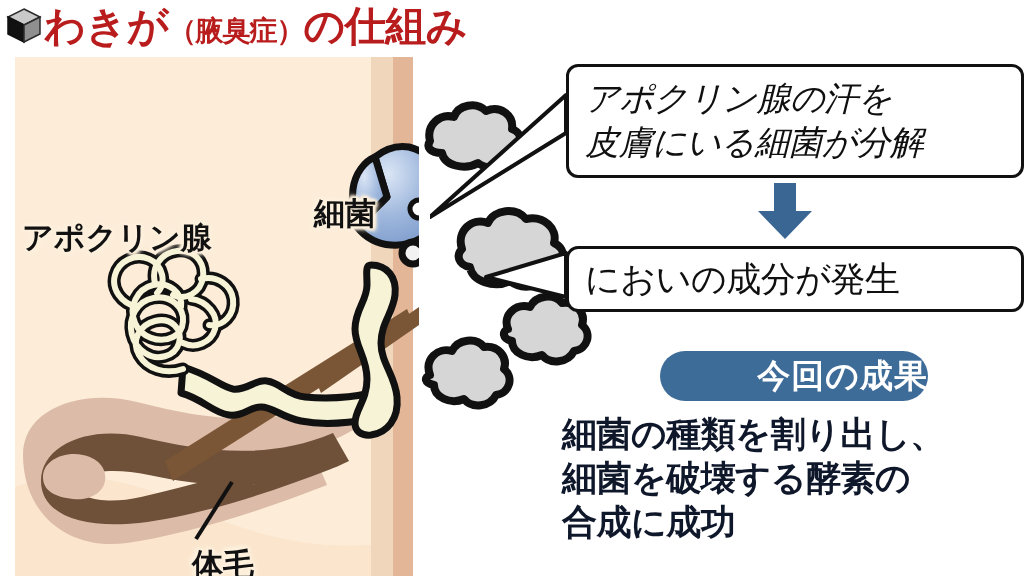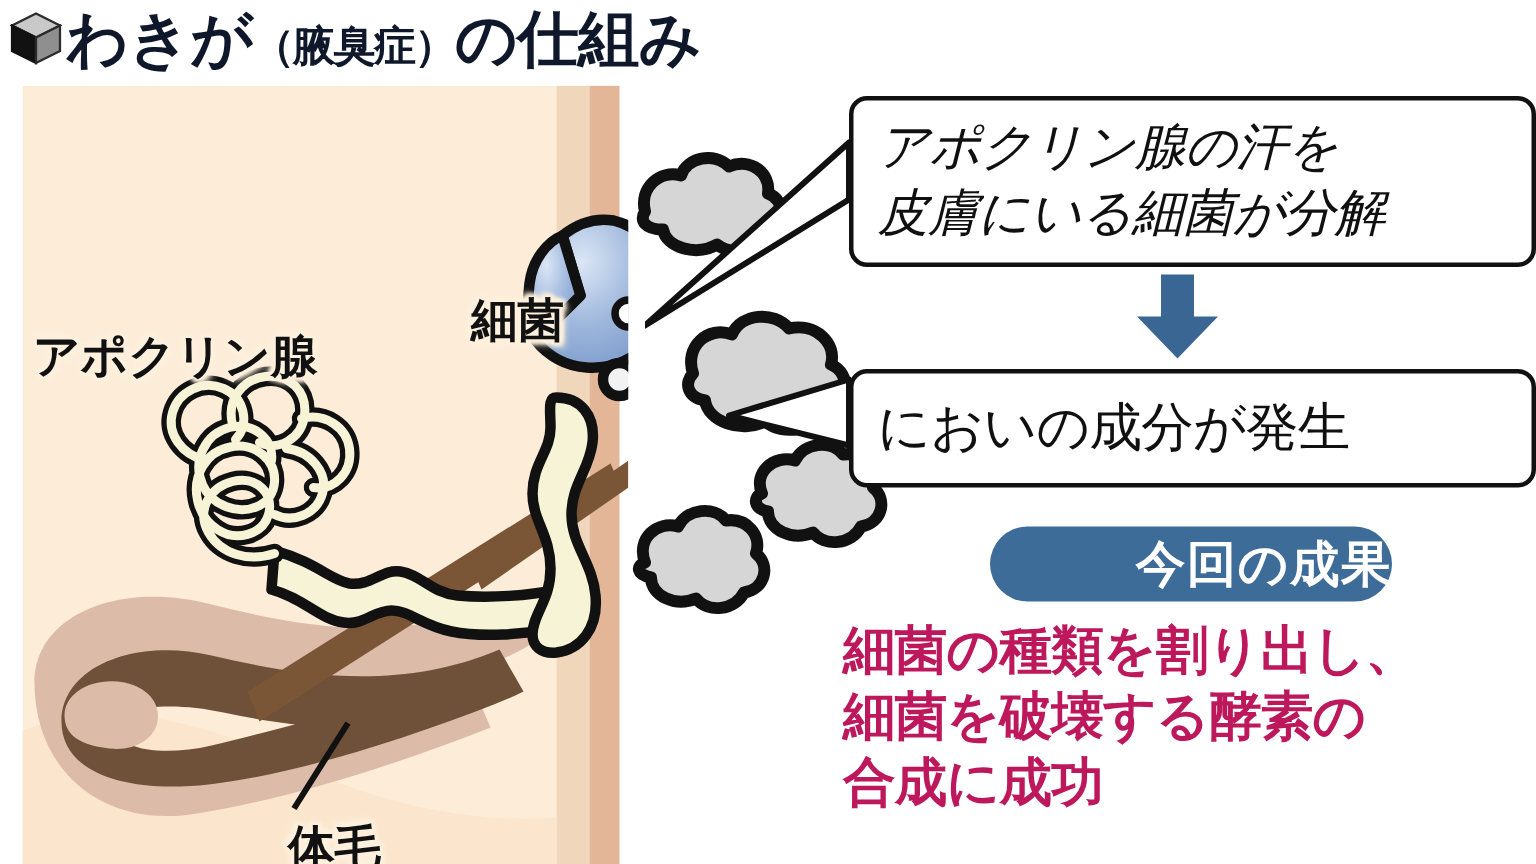--- a/index.html
+++ b/index.html
@@ -38,21 +38,21 @@
     height: 38px;
   }
   #title-text {
     position: absolute;
     left: 44px;
     top: 0px;
     height: 54px;
     line-height: 52px;
     font-size: 41px;
     font-weight: bold;
-    color: #0f172a;
+    color: #b91c1c;
     letter-spacing: -0.5px;
     white-space: nowrap;
   }
   #title-text .sub {
     font-size: 28px;
     font-weight: bold;
     letter-spacing: -1px;
   }
 
   
@@ -104,21 +104,21 @@
     left: 10px;
     top: 7px;
     width: 458px;
     height: 114px;
     font-style: italic;
   }
   #callout-2 {
     left: 10px;
     top: 189px;
     width: 458px;
-    height: 79px;
+    height: 66px;
   }
   .callout-text {
     position: absolute;
     left: 16px;
     right: 10px;
     top: 50%;
     transform: translateY(-50%);
     font-size: 34px;
     font-weight: 500;
     color: #101010;
@@ -152,21 +152,21 @@
     letter-spacing: 1px;
   }
 
   #result-text {
     position: absolute;
     left: 6px;
     top: 355px;
     width: 462px;
     font-size: 35px;
     font-weight: bold;
-    color: #be185d;
+    color: #0f172a;
     line-height: 1.26;
     white-space: pre-line;
     letter-spacing: -0.5px;
   }
 </style>
 </head>
 <body>
 
 <div id="page">
 

